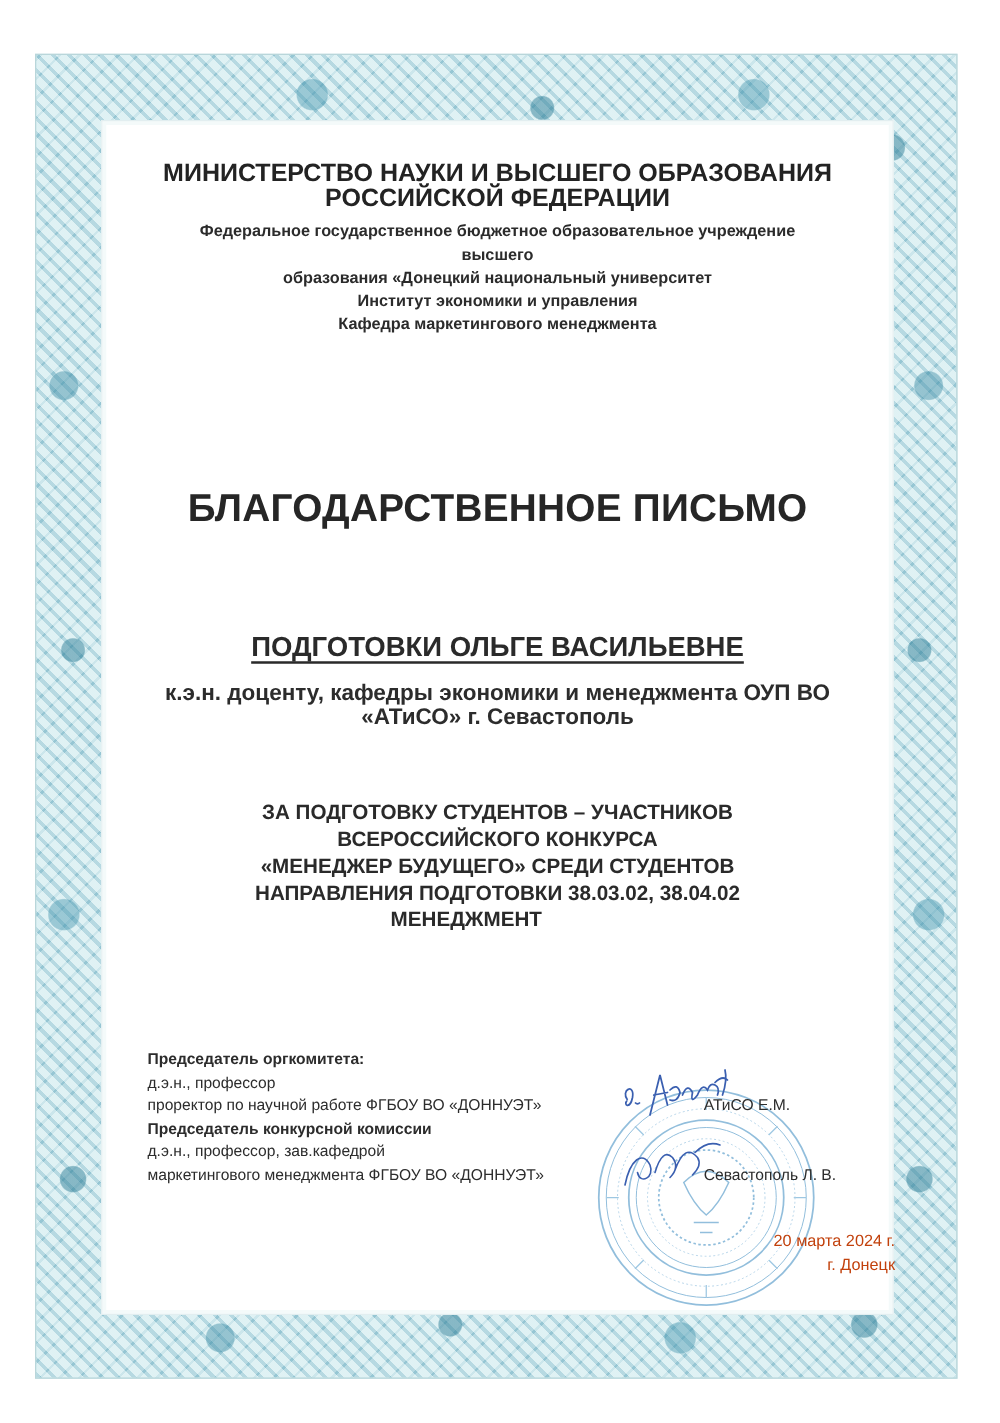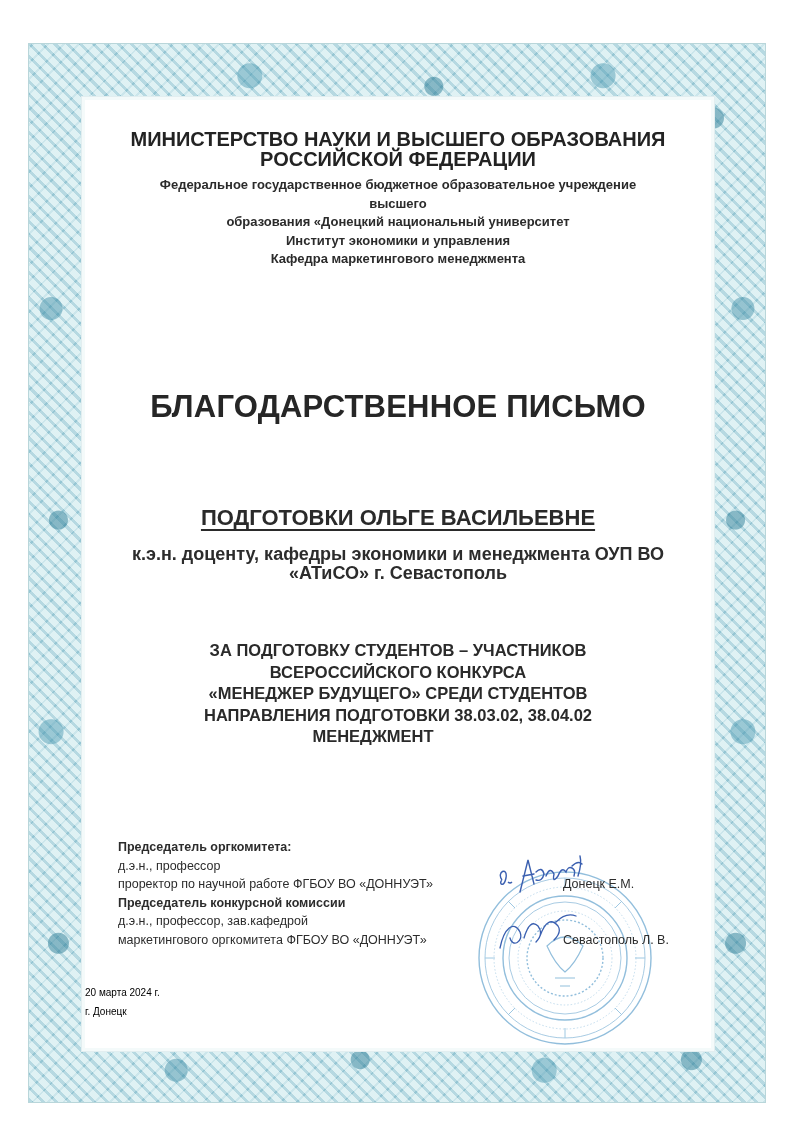--- a/index.html
+++ b/index.html
@@ -134,24 +134,24 @@
       top: 0;
       white-space: nowrap;
     }
     .sig-name.second { left: 445px; }
 
     .date-block {
       position: absolute;
       left: 80px;
       width: 636px;
       top: 983px;
-      text-align: left;
-      font-size: 10px;
+      text-align: right;
+      font-size: 13px;
       line-height: 19px;
-      color: #000000;
+      color: #c2410c;
     }
     .date-block div { padding-left: 5px; }
 
     
     .stamp {
       position: absolute;
       left: 475px;
       top: 868px;
       width: 180px;
       height: 180px;
@@ -231,26 +231,26 @@
 </svg>
 <svg class="signature-ink sig-ink-2" viewBox="0 0 90 50">
   <path d="M10 40 C14 20, 24 12, 30 24 C34 34, 22 40, 20 30 M34 30 q6 -20 14 -12 q6 8 -2 16 M50 28 q8 -22 18 -10 q4 6 -4 14 M66 14 q10 -10 20 -6" fill="none" stroke="#3a5fb0" stroke-width="1.3" stroke-linecap="round"></path>
 </svg>
 
 <div class="signatures">
   <div class="sig-line bold">Председатель оргкомитета:</div>
   <div class="sig-line">д.э.н., профессор</div>
   <div class="sig-line">
     <span>проректор по научной работе ФГБОУ ВО «ДОННУЭТ»</span>
-    <span class="sig-name">Донецк Е.М.</span>
+    <span class="sig-name">АТиСО Е.М.</span>
   </div>
   <div class="sig-line bold">Председатель конкурсной комиссии</div>
   <div class="sig-line">д.э.н., профессор, зав.кафедрой</div>
   <div class="sig-line">
-    <span>маркетингового  оргкомитета ФГБОУ ВО «ДОННУЭТ»</span>
+    <span>маркетингового  менеджмента ФГБОУ ВО «ДОННУЭТ»</span>
     <span class="sig-name second">Севастополь Л. В.</span>
   </div>
 </div>
 
 <div class="date-block">
   <div>20 марта 2024 г.</div>
   <div>г. Донецк</div>
 </div>
 
 </body></html>

